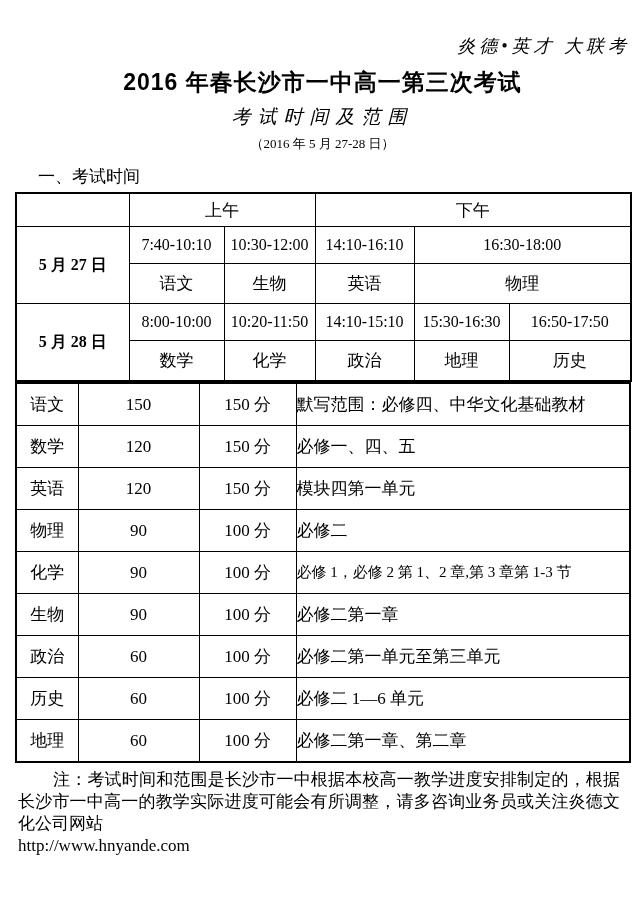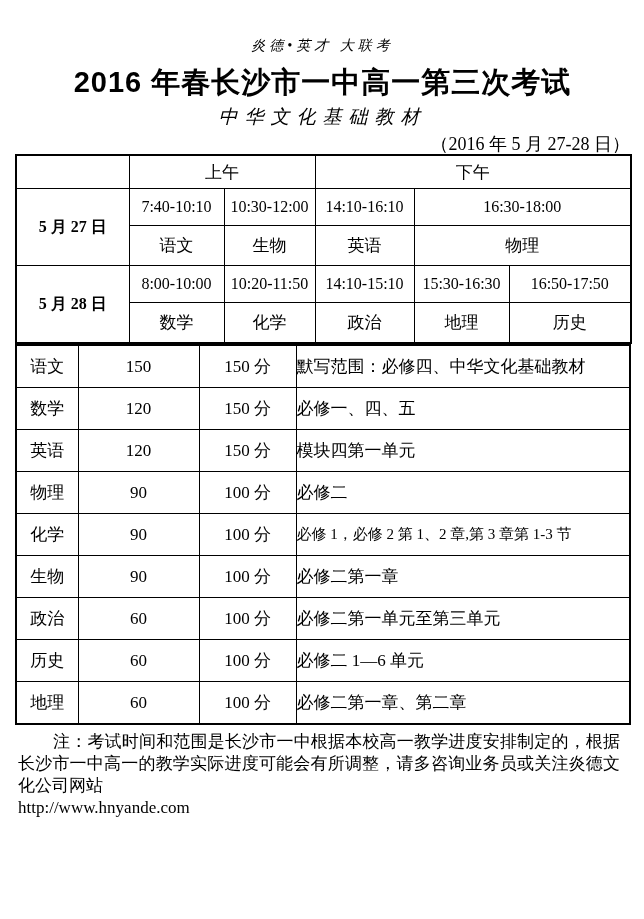--- a/index.html
+++ b/index.html
@@ -4,25 +4,25 @@
 <style>
   html, body { margin:0; padding:0; }
   body {
     width:644px; height:919px;
     background:#ffffff; color:#000000;
     font-family:"Liberation Serif","DejaVu Serif",serif;
     overflow:hidden;
   }
   .page { box-sizing:border-box; width:644px; padding:36px 14px 0 15px; }
 
-  .brand    { text-align:center; font-style:italic; font-size:14px; line-height:20px; letter-spacing:4px; }
+  .brand    { text-align:right; font-style:italic; font-size:18px; line-height:20px; letter-spacing:4px; }
   .doctitle { text-align:center; font-family:"Liberation Sans","DejaVu Sans",sans-serif; font-weight:bold;
-              font-size:29px; line-height:30px; margin-top:11px; letter-spacing:1px; }
+              font-size:23px; line-height:30px; margin-top:11px; letter-spacing:1px; }
   .subtitle { text-align:center; font-style:italic; font-size:19px; line-height:22px; margin-top:9px; letter-spacing:7px; }
-  .dateline { text-align:right; font-size:18px; line-height:20px; margin-top:6px; }
+  .dateline { text-align:center; font-size:13px; line-height:20px; margin-top:6px; }
 
   .sec-heading { font-family:"Liberation Sans","DejaVu Sans",sans-serif; font-size:17px; line-height:20px;
                  margin:13px 0 5px 23px; }
 
   table { border-collapse:collapse; border:2px solid #000; table-layout:fixed; }
   td, th { border:1px solid #000; text-align:center; vertical-align:middle; padding:0;
            font-weight:normal; overflow:hidden; }
 
   .schedule { width:615px; }
   .schedule .hdr  td { height:32px; font-size:17px; }
@@ -42,23 +42,24 @@
                text-align:justify; text-indent:35px; }
   .note-url { font-size:17px; line-height:22px; }
 </style>
 </head>
 <body>
 
 <div class="page">
 
   <div class="brand">炎德•英才 大联考</div>
   <div class="doctitle">2016 年春长沙市一中高一第三次考试</div>
-  <div class="subtitle">中华文化基础教材</div>
+  <div class="subtitle">考试时间及范围</div>
   <div class="dateline">（2016 年 5 月 27-28 日）</div>
 
+  <div class="sec-heading">一、考试时间</div>
 
   <table class="schedule">
     <colgroup>
       <col style="width:113px">
         <col style="width:95px">
         <col style="width:91px">
       <col style="width:99px">
         <col style="width:95px">
         <col style="width:122px">
     </colgroup>

